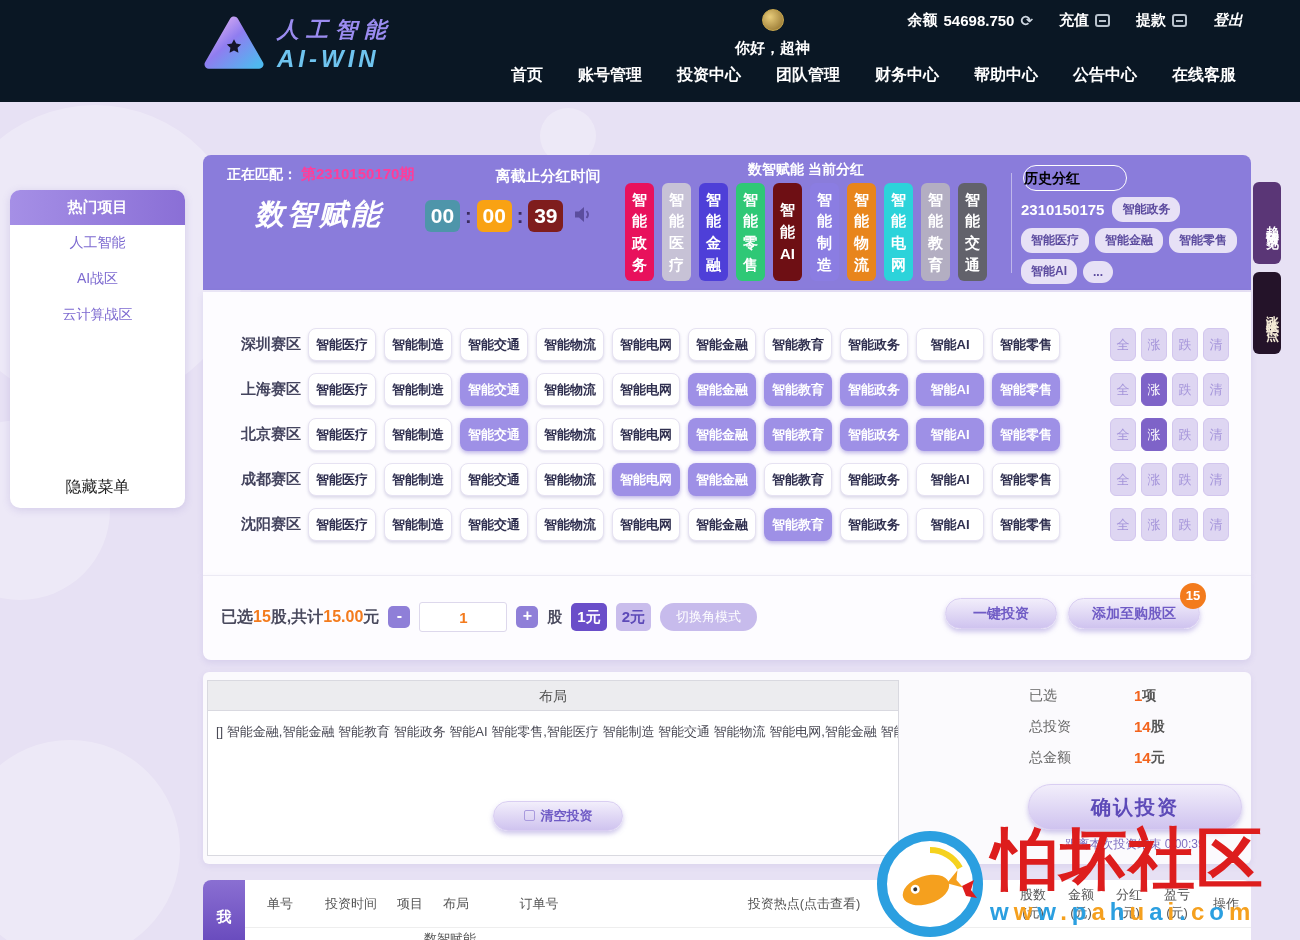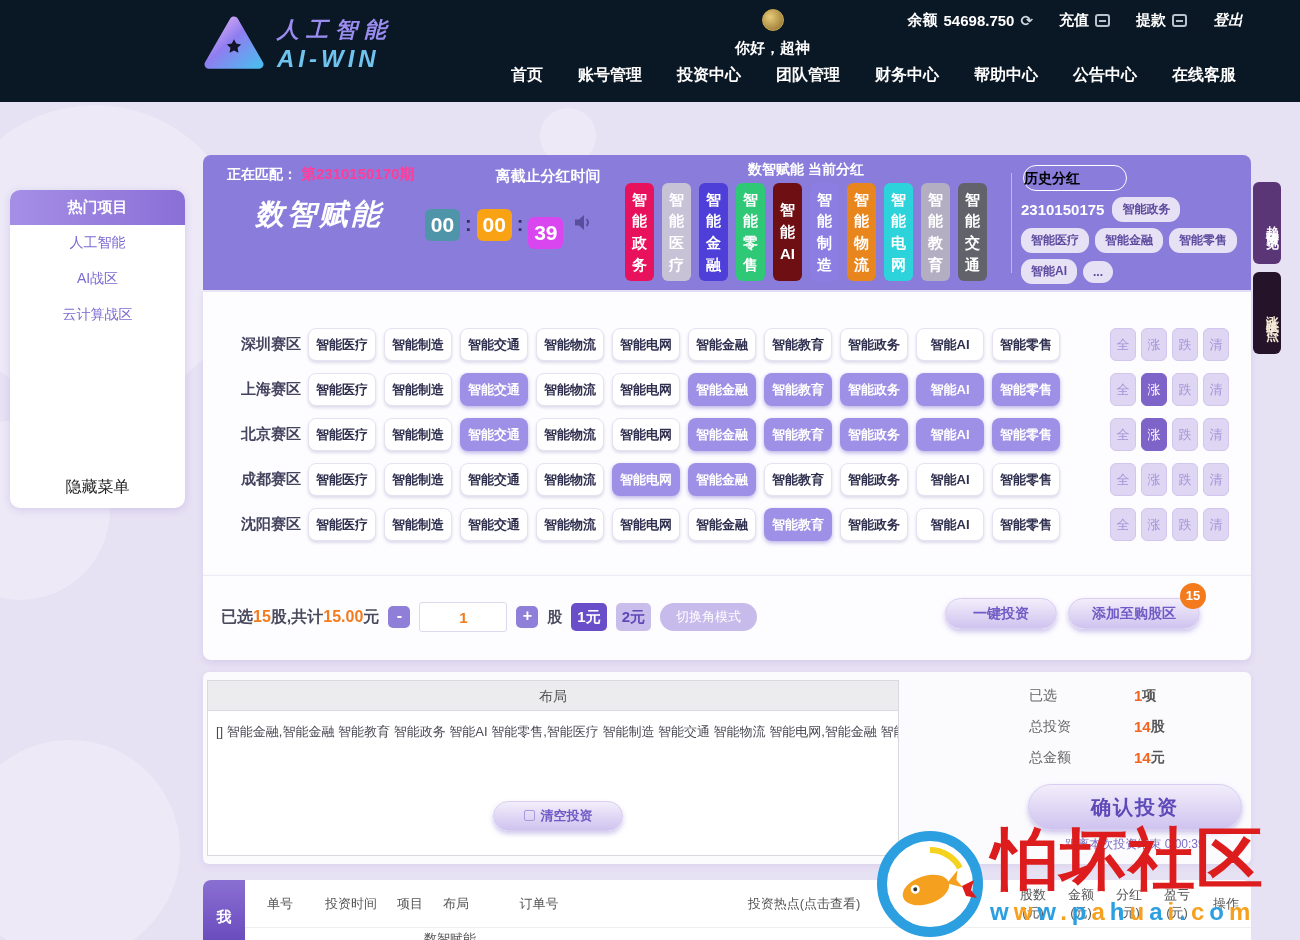--- a/index.html
+++ b/index.html
@@ -194,21 +194,21 @@
   <div id="matching">
     <span>正在匹配：</span><span class="issue">第2310150170期</span>
   </div>
   <div id="banner-title">数智赋能</div>
   <div id="deadline-label">离截止分红时间</div>
   <div id="countdown">
     <span class="cd" id="cd-h" style="background: rgb(78, 149, 170);">00</span>
     <span class="cd-colon">:</span>
     <span class="cd" id="cd-m" style="background: rgb(249, 162, 19);">00</span>
     <span class="cd-colon">:</span>
-    <span class="cd" id="cd-s" style="background: #d946ef; margin-top: 17px;">39</span>
+    <span class="cd" id="cd-s" style="background: #7f1d1d;">39</span>
     <span id="speaker">
       <svg width="19" height="17" viewBox="0 0 19 17">
         <path d="M1 5.5 h4 l5 -4.5 v15 l-5 -4.5 h-4 z" fill="#5b4d9e"></path>
         <path d="M12.5 5 q3 3.5 0 7" stroke="#5b4d9e" stroke-width="1.8" fill="none"></path>
       </svg>
     </span>
   </div>
   <div id="tiles-title">数智赋能 当前分红</div>
   <div id="dividend-tiles">
         <div class="tile" style="background: rgb(232, 17, 92);">

